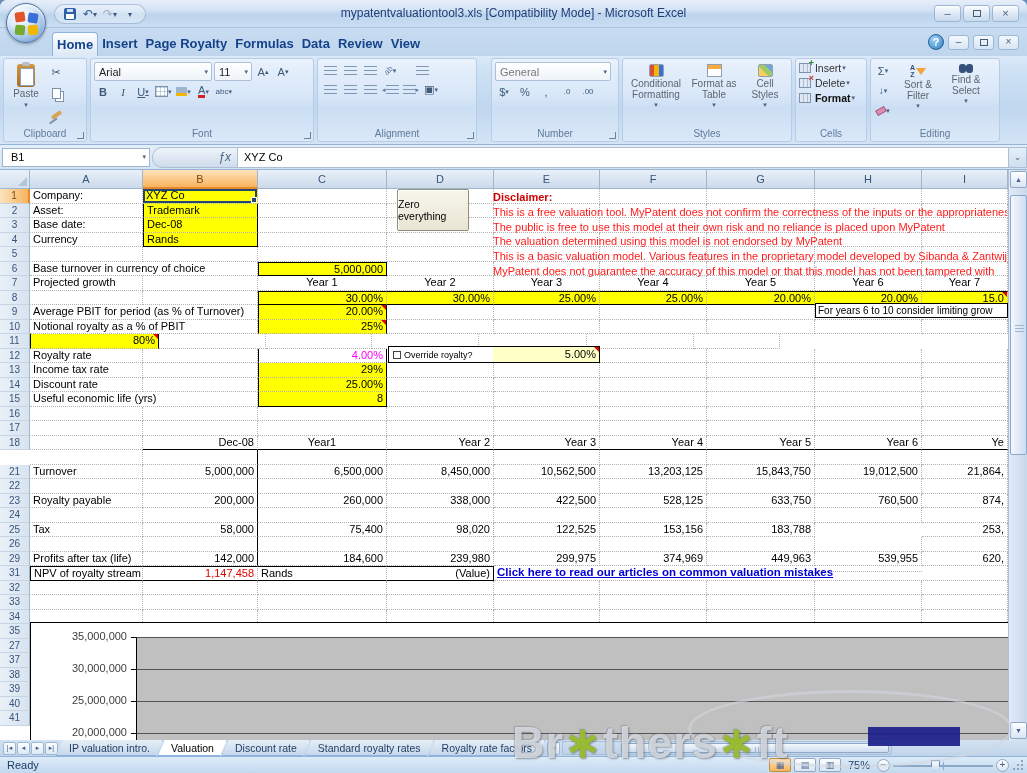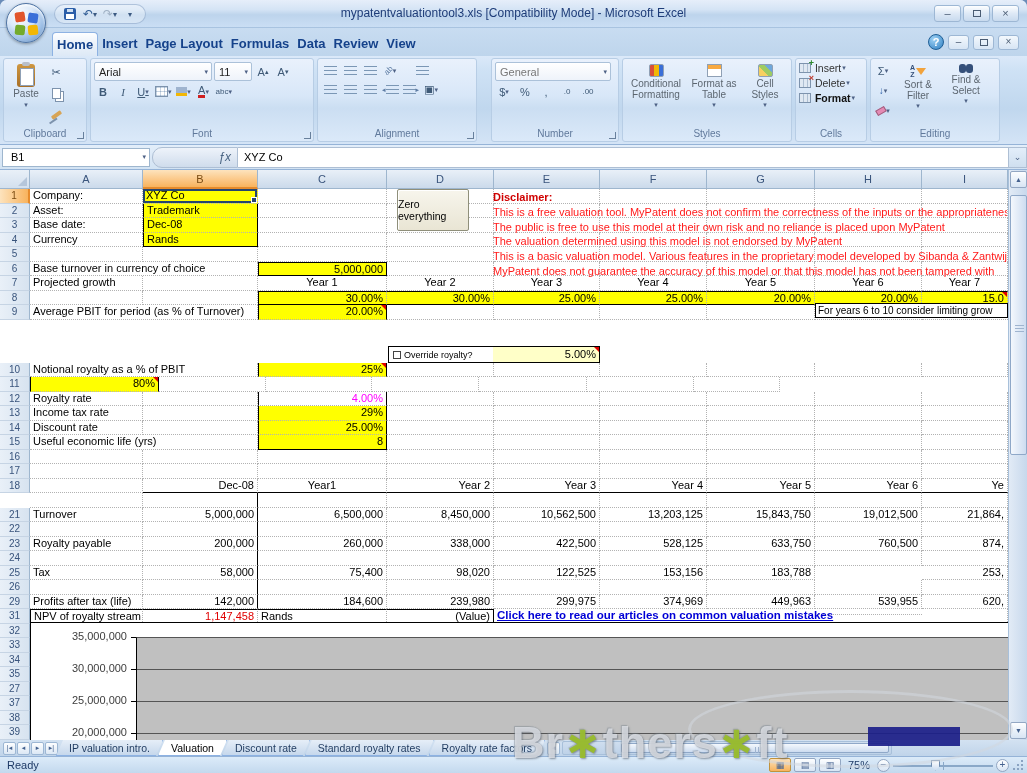--- a/index.html
+++ b/index.html
@@ -212,21 +212,21 @@
           <span class="restore-glyph"></span>
         </div>
       <div class="wbtn">×</div>
     </div>
   </div>
 
   <div class="tabrow">
     <div class="ribbon-tabs">
         <div class="rtab active">Home</div>
         <div class="rtab">Insert</div>
-        <div class="rtab">Page Layout</div>
+        <div class="rtab">Page Royalty</div>
         <div class="rtab">Formulas</div>
         <div class="rtab">Data</div>
         <div class="rtab">Review</div>
         <div class="rtab">View</div>
       </div>
     <div class="tabrow-right">
       <div class="helpbtn">?</div>
       <div class="wbtn small">–</div>
       <div class="wbtn small">
           <span class="restore-glyph"></span>
@@ -563,21 +563,21 @@
           <div class="g-rowhdr" style="line-height: 13.5px;">9</div>
           <div class="g-cell" style="width: 228px; line-height: 13.5px;">Average PBIT for period (as % of Turnover)</div>
           <div class="g-cell y r bl br mark" style="width: 129px; line-height: 13.5px;">20.00%</div>
           <div class="g-cell" style="width: 107px; line-height: 13.5px;"></div>
           <div class="g-cell" style="width: 106px; line-height: 13.5px;"></div>
           <div class="g-cell" style="width: 107px; line-height: 13.5px;"></div>
           <div class="g-cell" style="width: 108px; line-height: 13.5px;"></div>
           <div class="g-cell" style="width: 107px; line-height: 13.5px;"></div>
           <div class="g-cell" style="width: 86px; line-height: 13.5px;"></div>
         </div>
-        <div class="g-row" style="height: 14.5px; margin-top: 43px;">
+        <div class="g-row" style="height: 14.5px;">
           <div class="g-rowhdr" style="line-height: 13.5px;">10</div>
           <div class="g-cell" style="width: 228px; line-height: 13.5px;">Notional royalty as a % of PBIT</div>
           <div class="g-cell y r bl br mark" style="width: 129px; line-height: 13.5px;">25%</div>
           <div class="g-cell" style="width: 107px; line-height: 13.5px;"></div>
           <div class="g-cell" style="width: 106px; line-height: 13.5px;"></div>
           <div class="g-cell" style="width: 107px; line-height: 13.5px;"></div>
           <div class="g-cell" style="width: 108px; line-height: 13.5px;"></div>
           <div class="g-cell" style="width: 107px; line-height: 13.5px;"></div>
           <div class="g-cell" style="width: 86px; line-height: 13.5px;"></div>
         </div>

